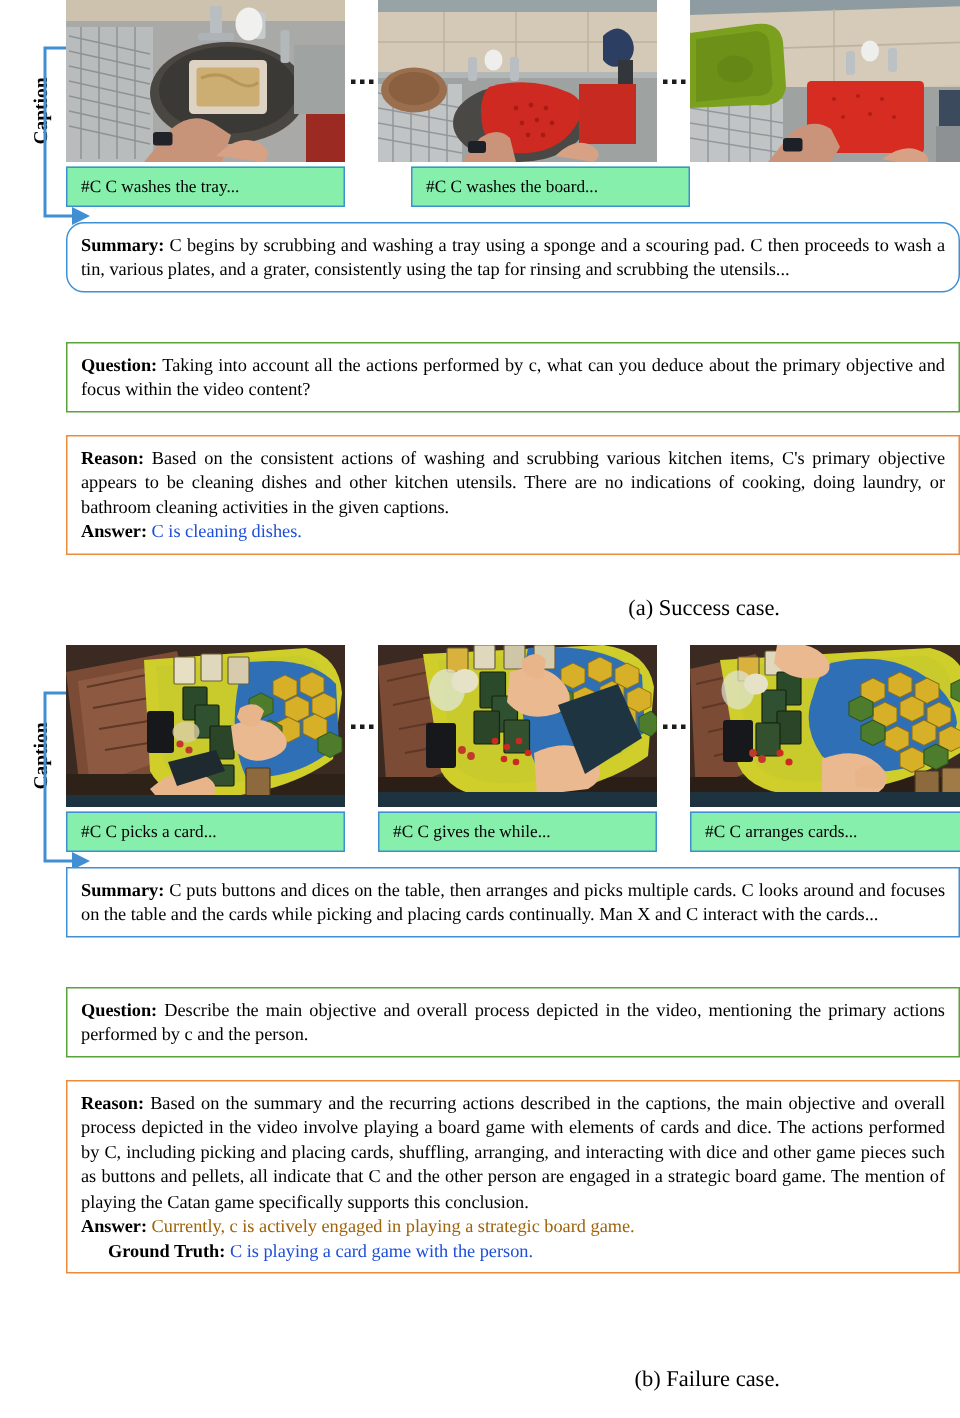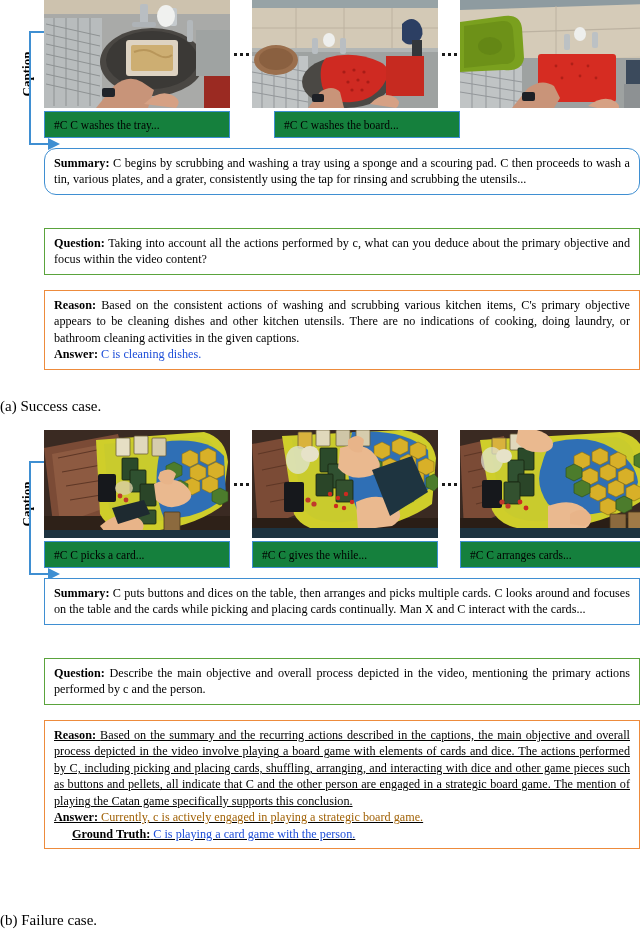--- a/index.html
+++ b/index.html
@@ -110,21 +110,21 @@
     height: 29px;
     display: flex;
     align-items: center;
   }
   .cap-box {
     flex: 0 0 186px;
     width: 186px;
     height: 27px;
     box-sizing: border-box;
     border: 1.4px solid #3f8fd2;
-    background: #15803d;
+    background: #86efac;
     display: flex;
     align-items: center;
     padding-left: 9px;
     font-size: 11.5px;
     white-space: nowrap;
     overflow: hidden;
   }
   .cap-gap { flex: 0 0 22px; }
 
   
@@ -145,21 +145,21 @@
 
   .lbl { font-weight: bold; }
   .ans-green { color: #1d4ed8; }
   .ans-red   { color: #a16207; }
 
   
   .subcap {
     position: absolute;
     left: 0;
     width: 520px;
-    text-align: left;
+    text-align: right;
     font-size: 15px;
   }
 
   .p { margin: 0; }
 </style>
 </head>
 <body>
 
 <div class="page">
 
@@ -525,21 +525,21 @@
       <div class="tbox blue" style="top:148px;">
         <p class="p"><span class="lbl">Summary:</span>
         <span>C puts buttons and dices on the table, then arranges and picks multiple cards. C looks around and focuses on the table and the cards while picking and placing cards continually. Man X and C interact with the cards...</span></p>
       </div>
 
       <div class="tbox green" style="top:228px;">
         <p class="p"><span class="lbl">Question:</span>
         <span>Describe the main objective and overall process depicted in the video, mentioning the primary actions performed by c and the person.</span></p>
       </div>
 
-      <div class="tbox orange" style="top:290px;text-decoration:underline;">
+      <div class="tbox orange" style="top:290px;">
         <p class="p"><span class="lbl">Reason:</span>
         <span>Based on the summary and the recurring actions described in the captions, the main objective and overall process depicted in the video involve playing a board game with elements of cards and dice. The actions performed by C, including picking and placing cards, shuffling, arranging, and interacting with dice and other game pieces such as buttons and pellets, all indicate that C and the other person are engaged in a strategic board game. The mention of playing the Catan game specifically supports this conclusion.</span></p>
         <p class="p" style="text-align:left;"><span class="lbl">Answer:</span>
         <span class="ans-red">Currently, c is actively engaged in playing a strategic board game.</span></p>
         <p class="p" style="text-align:left;margin-left:18px;"><span class="lbl">Ground Truth:</span>
         <span class="ans-green">C is playing a card game with the person.</span></p>
       </div>
 
     </div>
 

